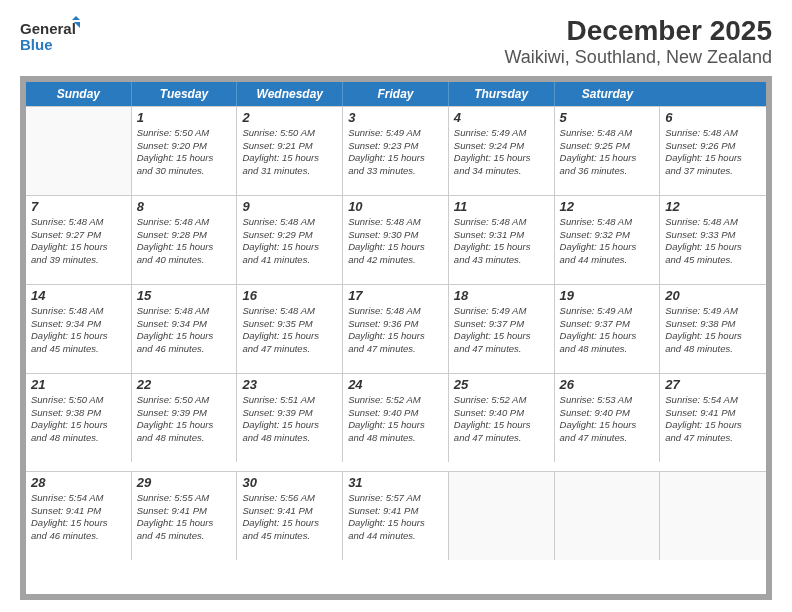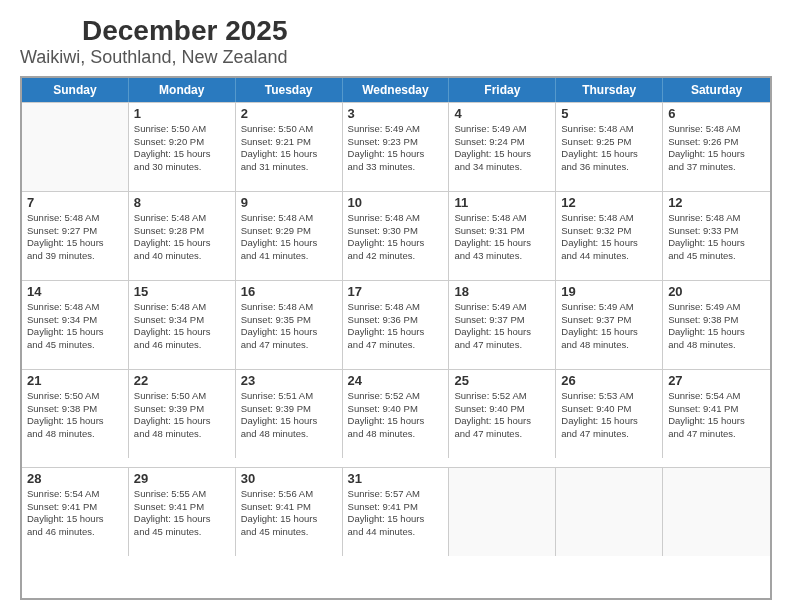--- a/index.html
+++ b/index.html
@@ -36,21 +36,22 @@
       font-weight: bold;
       color: #333;
       line-height: 1.1;
     }
     .location {
       font-size: 18px;
       color: #555;
     }
     .calendar {
       flex: 1;
-      border: 2px solid #a3a3a3;
+      border: 6px solid #a3a3a3;
+      font-style: italic;
     }
     .cal-header {
       display: grid;
       grid-template-columns: repeat(7, 1fr);
       background: #2a7abf;
     }
     .cal-header-cell {
       color: white;
       font-size: 12px;
       font-weight: bold;
@@ -91,30 +92,37 @@
       font-size: 9.5px;
       color: #444;
       line-height: 1.35;
     }
   </style>
 </head>
 <body>
 
 <div class="page">
   <div class="header">
+    <div class="logo">
+  <svg width="60" height="42" viewBox="0 0 60 42">
+    <text x="0" y="18" font-size="15" font-weight="bold" font-family="Arial" fill="#333">General</text>
+    <text x="0" y="34" font-size="15" font-weight="bold" font-family="Arial" fill="#2a7abf">Blue</text>
+    <polygon points="52,4 60,4 56,0" fill="#2a7abf"></polygon>
+    <polygon points="54,6 60,6 60,12" fill="#2a7abf"></polygon>
+  </svg>
+</div>
     <div class="title-section">
       <div class="month-title">December 2025</div>
       <div class="location">Waikiwi, Southland, New Zealand</div>
     </div>
   </div>
 
   <div class="calendar">
     <div class="cal-header">
     <div class="cal-header-cell">Sunday</div>
-        <div class="cal-header-cell">Monday</div>
         <div class="cal-header-cell">Tuesday</div>
         <div class="cal-header-cell">Wednesday</div>
         <div class="cal-header-cell">Friday</div>
         <div class="cal-header-cell">Thursday</div>
         <div class="cal-header-cell">Saturday</div>
       </div>
     <div class="cal-body">
     <div class="cal-row" style="height: 101.6px;">
           <div class="cal-cell empty"></div>
           <div class="cal-cell">

